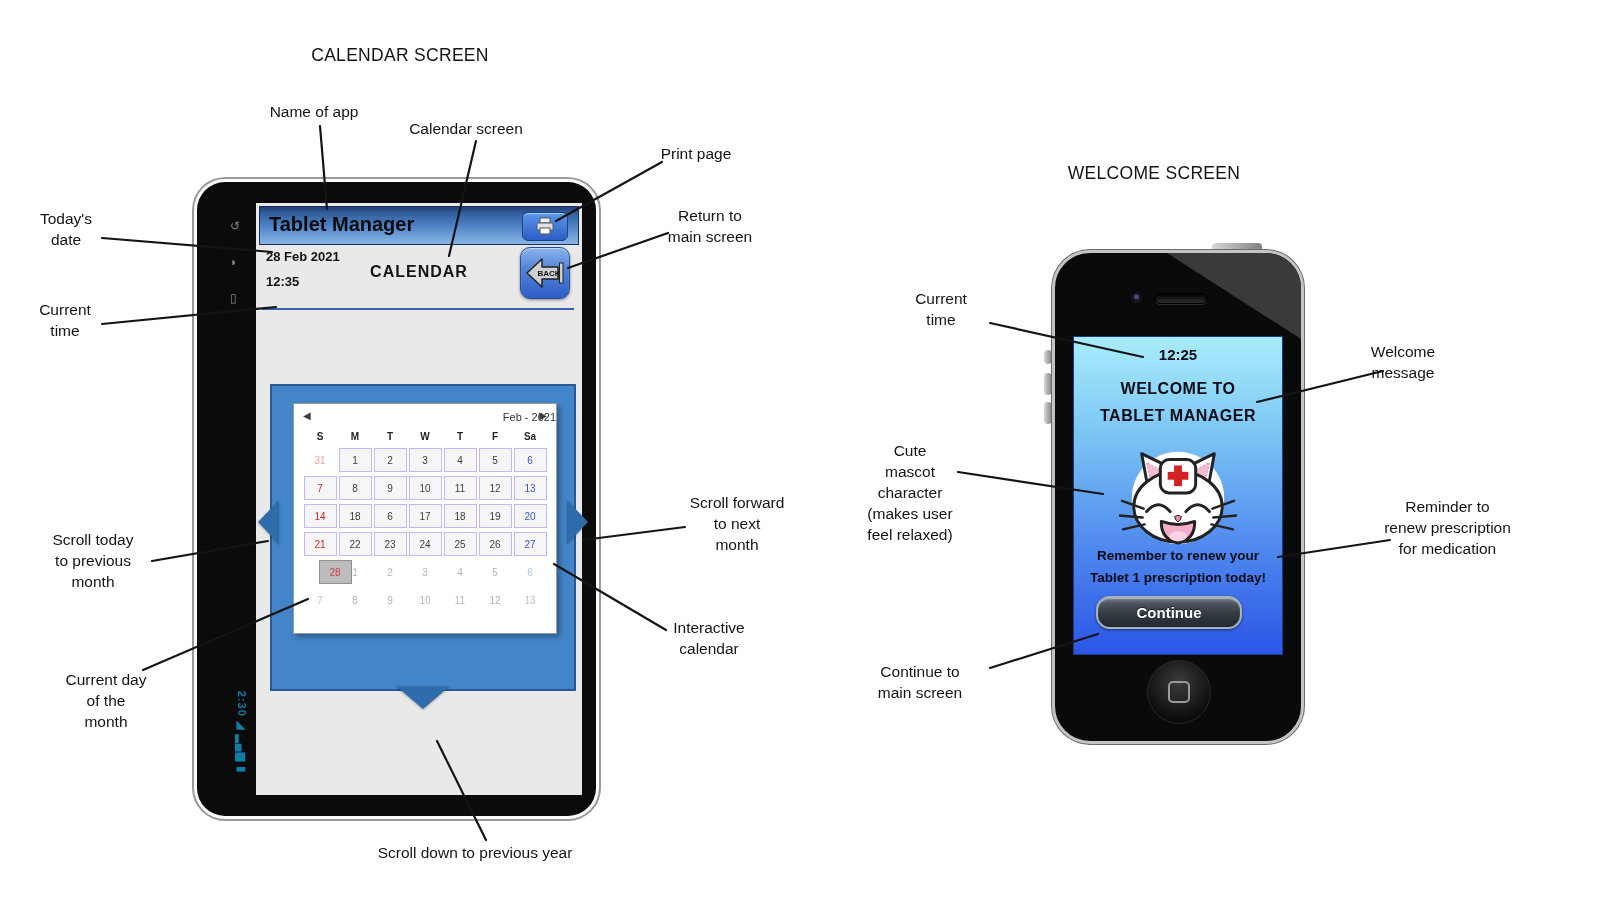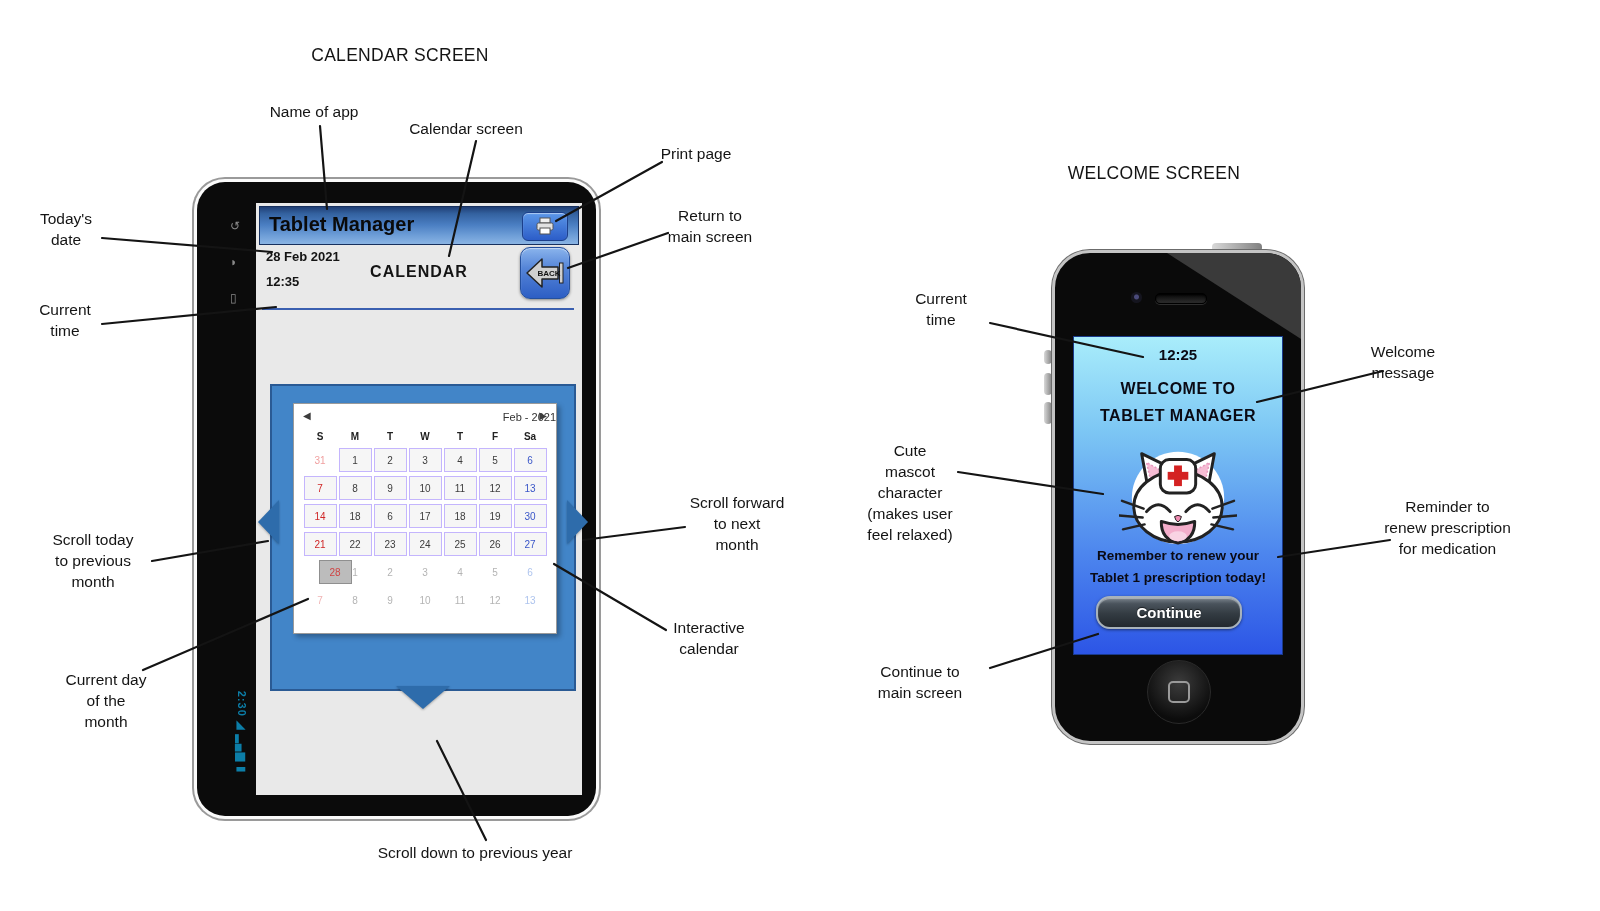--- a/index.html
+++ b/index.html
@@ -212,21 +212,21 @@
             <div class="cell">10</div>
             <div class="cell">11</div>
             <div class="cell">12</div>
             <div class="cell c-sat">13</div>
             <div class="cell c-sun">14</div>
             <div class="cell">18</div>
             <div class="cell">6</div>
             <div class="cell">17</div>
             <div class="cell">18</div>
             <div class="cell">19</div>
-            <div class="cell c-sat">30</div>
+            <div class="cell c-sat">20</div>
             <div class="cell c-sun">21</div>
             <div class="cell">22</div>
             <div class="cell">23</div>
             <div class="cell">24</div>
             <div class="cell">25</div>
             <div class="cell">26</div>
             <div class="cell c-sat">27</div>
             <div class="cell c-today">28</div>
             <div class="cell c-next nobox">1</div>
             <div class="cell c-next nobox">2</div>

